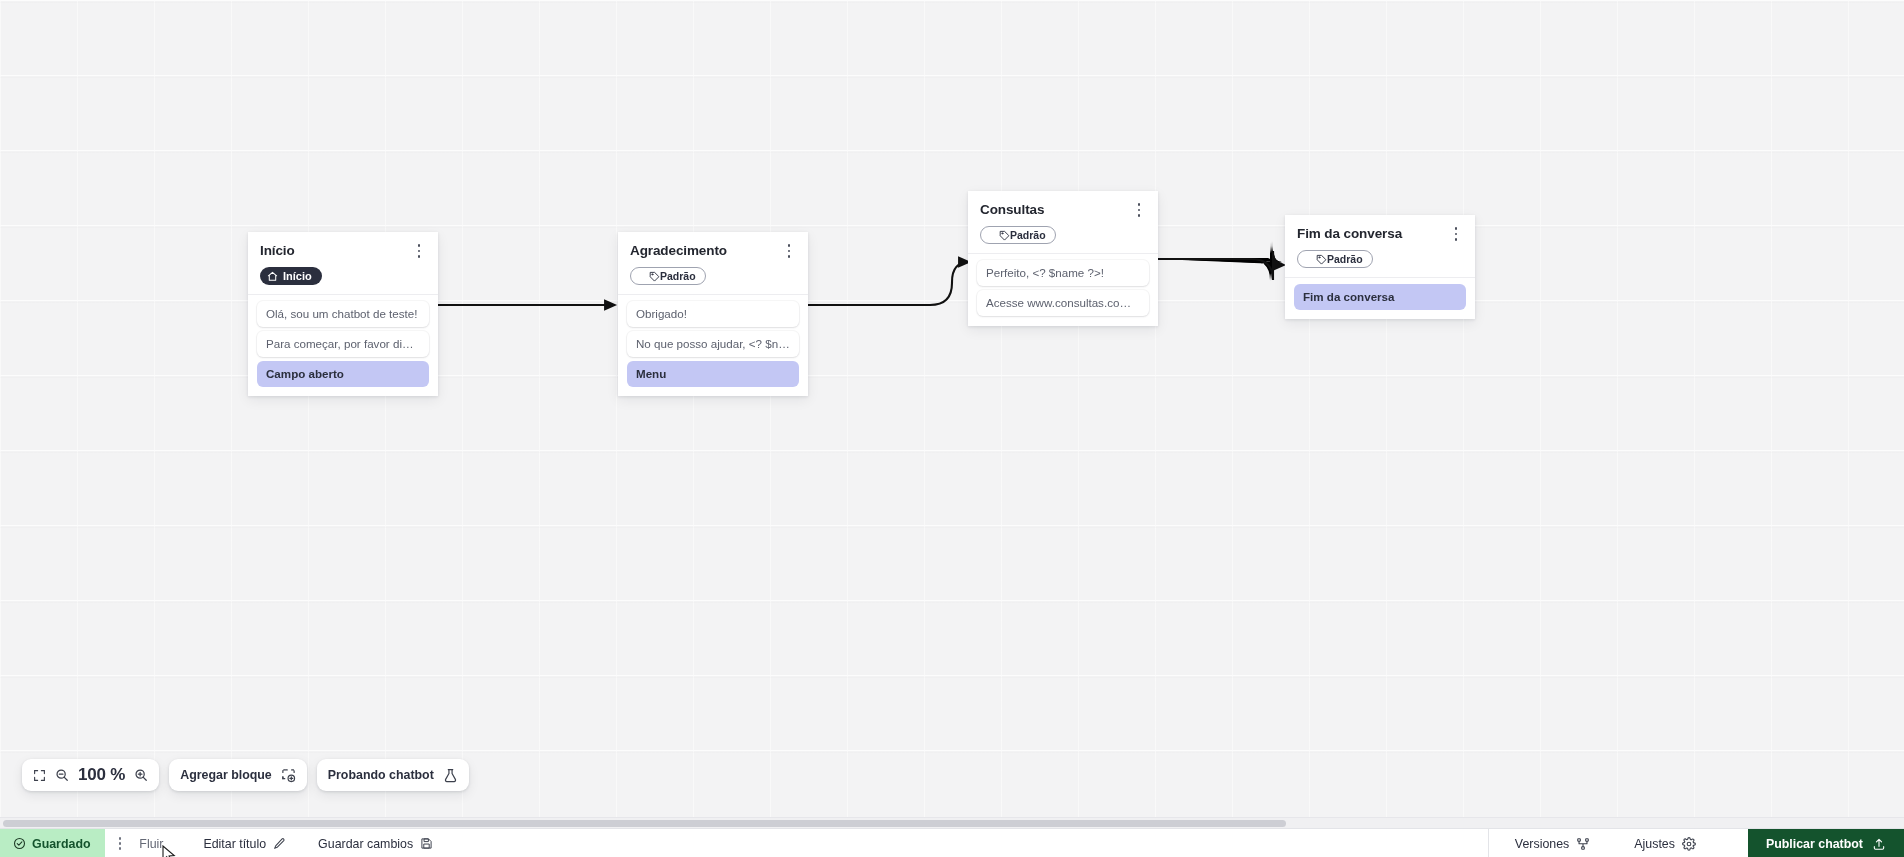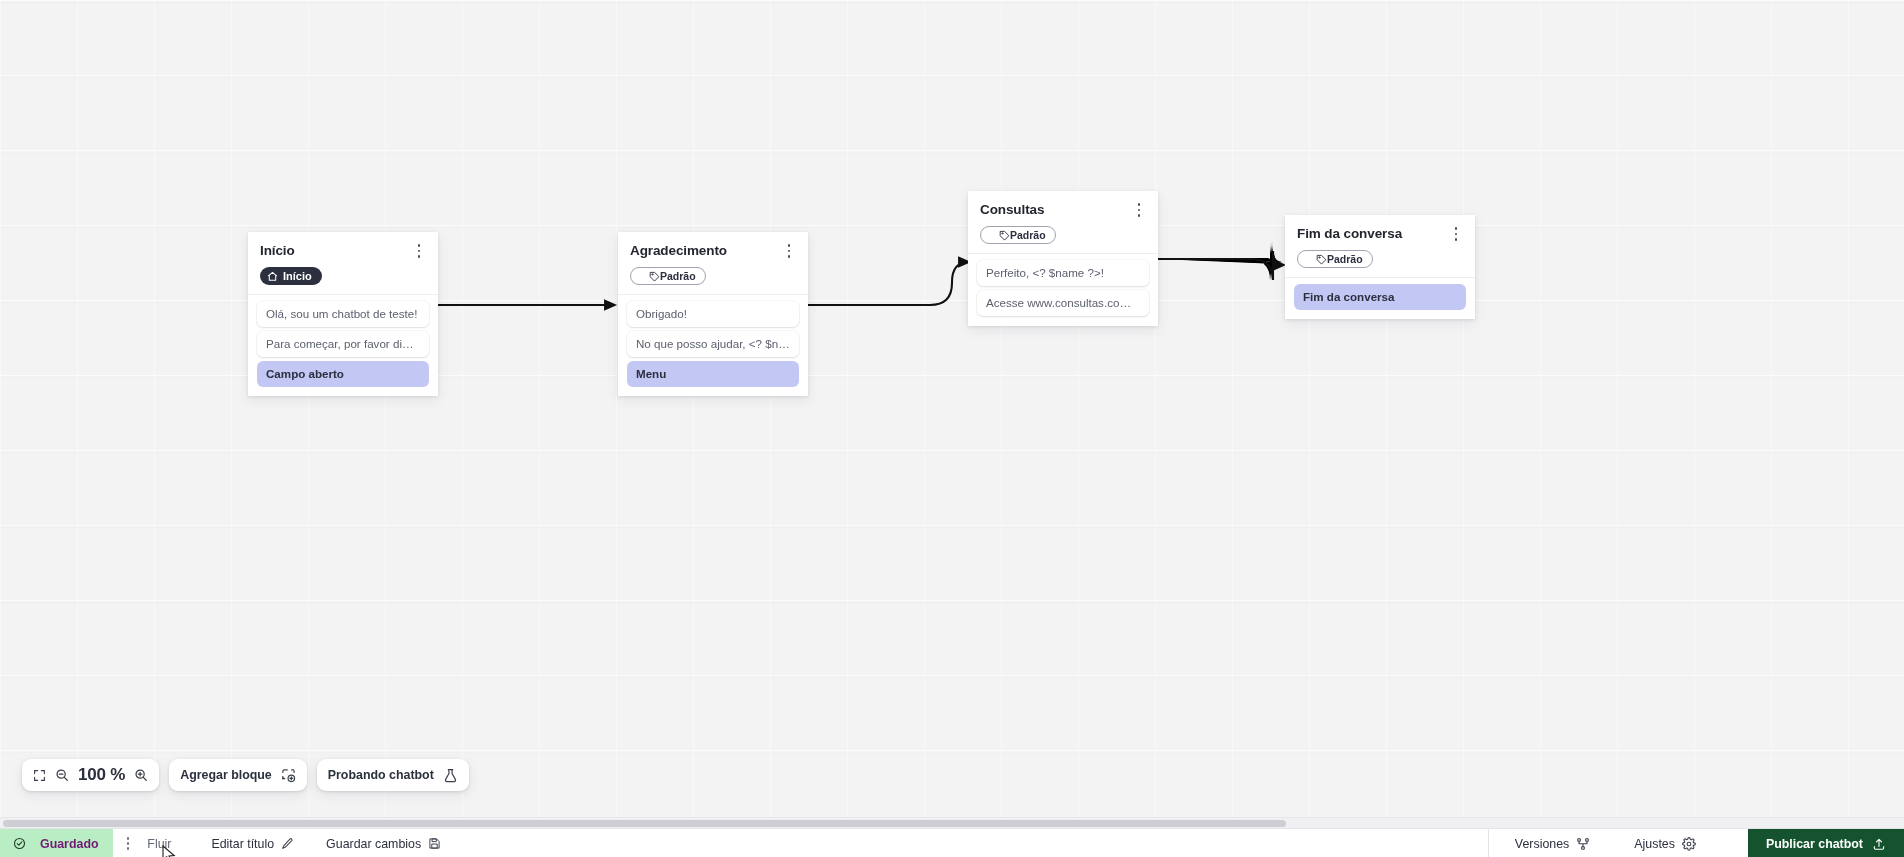--- a/index.html
+++ b/index.html
@@ -158,22 +158,22 @@
     width: 1904px; height: 29px;
     background: #ffffff;
     border-top: 1px solid #e3e4e8;
     display: flex;
     align-items: stretch;
     z-index: 30;
     font-size: 12.4px;
   }
   #saved-chip {
     background: #b9edc4;
-    color: #701a75;
-    display: flex; align-items: center; gap: 14px;
+    color: #14532d;
+    display: flex; align-items: center; gap: 6px;
     padding: 0 14px 0 13px;
     font-weight: 700;
     height: 29px;
   }
   .sb-item {
     display: flex; align-items: center; gap: 7px;
     padding: 0 16px;
     color: #2b2f3e;
     height: 29px;
     cursor: pointer;

